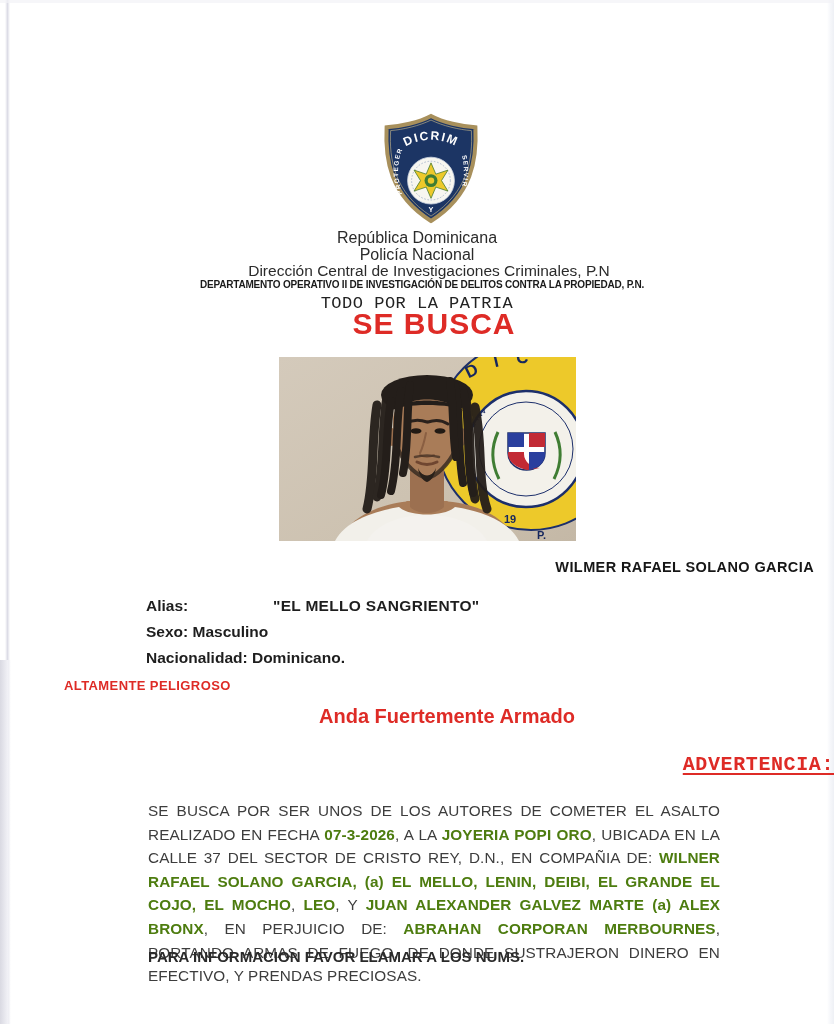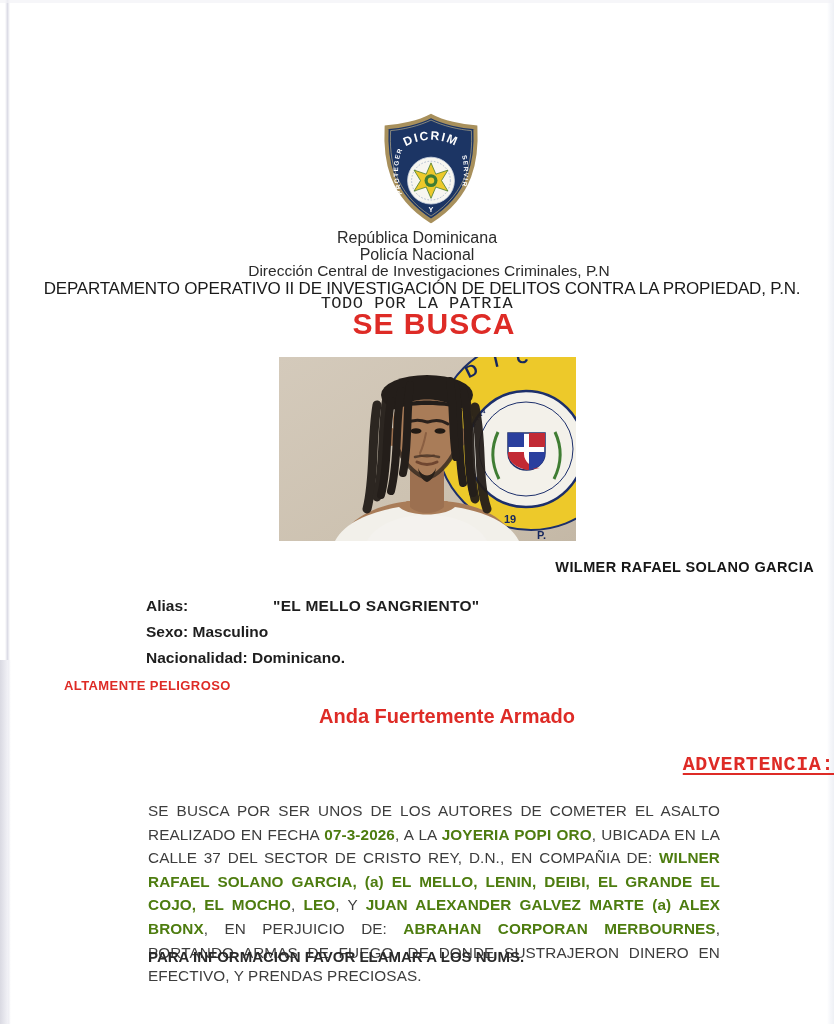--- a/index.html
+++ b/index.html
@@ -34,21 +34,21 @@
 
   .abs{position:absolute;}
   .center{left:0;right:0;text-align:center;}
 
   .logo{left:362px;top:112px;width:138px;height:113px;}
 
   .hdr-line{white-space:nowrap;color:#2b2b2b;}
   .hdr1{top:229px;font-size:16px;}
   .hdr2{top:246px;font-size:16px;}
   .hdr3{top:262px;font-size:15.5px;padding-left:24px;}
-  .hdr4{top:279px;font-size:17px;font-weight:normal;letter-spacing:-0.2px;color:#1a1a1a;padding-left:10px;}
+  .hdr4{top:279px;font-size:10px;font-weight:bold;letter-spacing:-0.2px;color:#1a1a1a;padding-left:10px;}
   .hdr5{top:294px;font-family:Liberation Mono, monospace;font-size:17px;letter-spacing:.5px;color:#222;}
 
   .se-busca{top:307px;left:34px;right:0;text-align:center;
     font-size:30px;font-weight:bold;letter-spacing:1px;color:var(--accent-red);}
 
   .photo{left:279px;top:357px;width:297px;height:184px;}
   .photo svg{display:block;}
 
   .suspect-name{top:559px;left:0;right:20px;text-align:right;
     font-size:14.5px;font-weight:bold;letter-spacing:.4px;color:#161616;}

